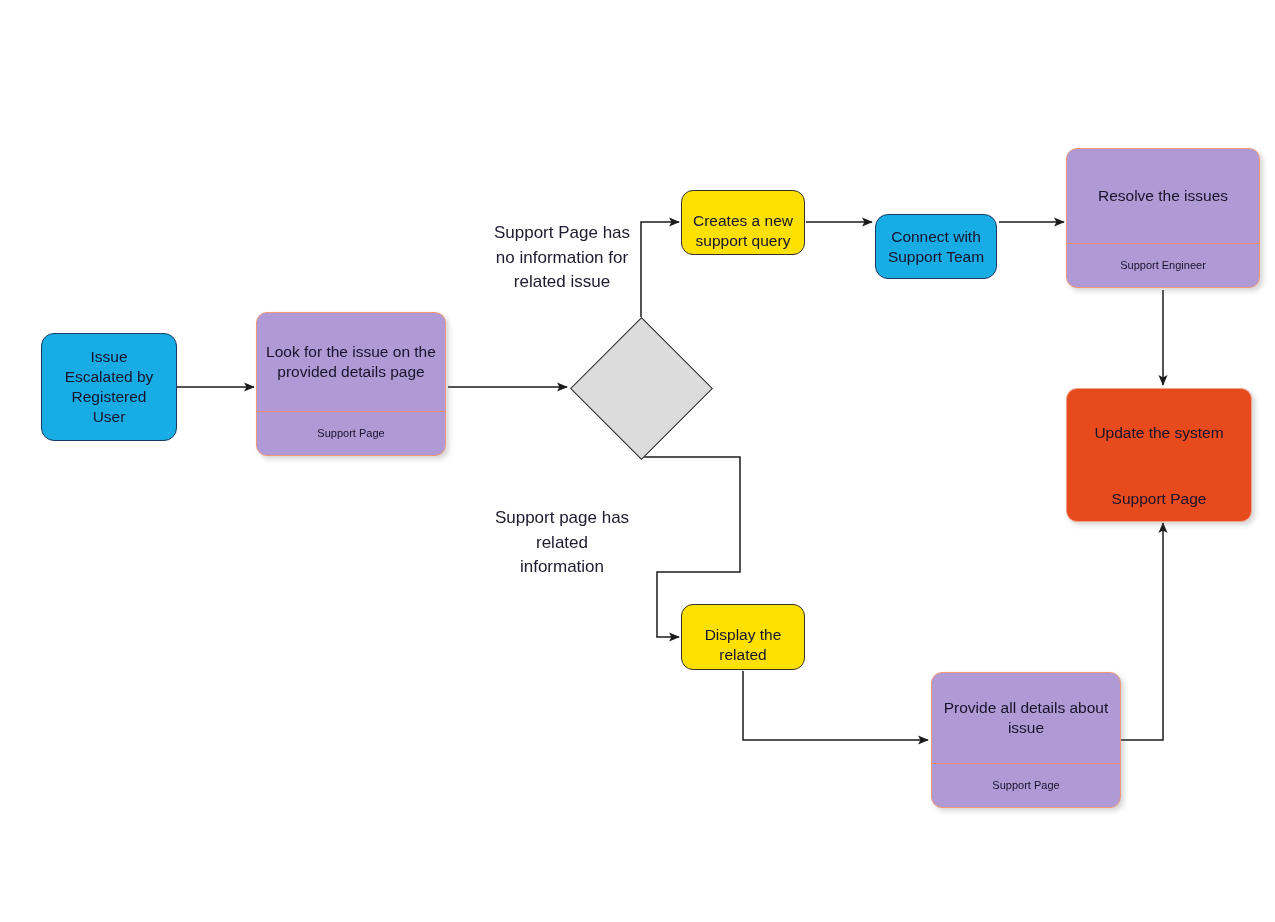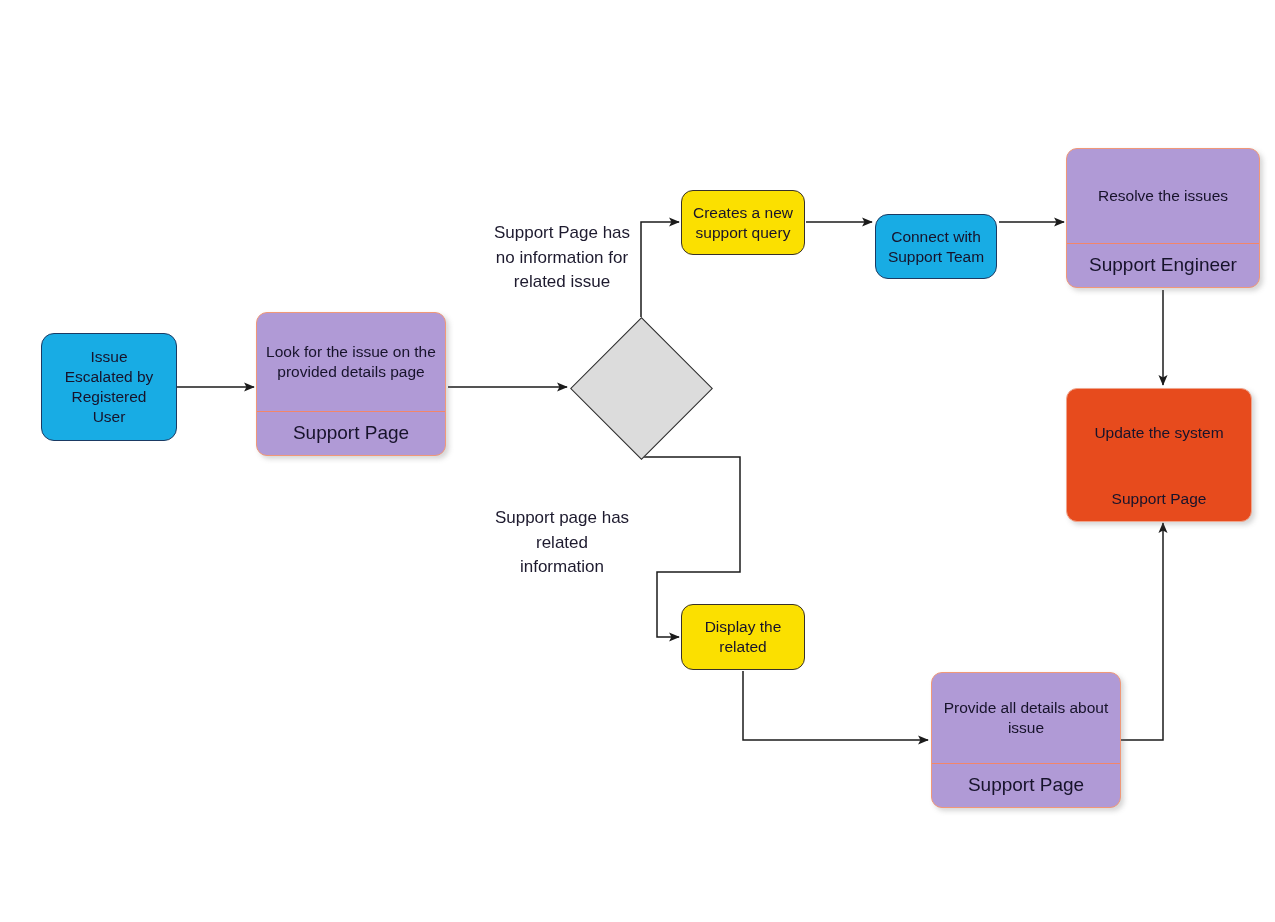--- a/index.html
+++ b/index.html
@@ -63,33 +63,33 @@
   }
   .n-blue .body { padding: 4px 6px; }
 
   
   .n-yellow {
     background: #fbe000;
     border: 1.4px solid #38312a;
     border-radius: 12px;
     font-size: 15.5px;
   }
-  .n-yellow .body { padding: 12px 8px; }
+  .n-yellow .body { padding: 20px 8px; }
 
   
   .n-purple {
     background: #b09ad6;
     border: 1.4px solid #f09878;
     border-radius: 11px;
     font-size: 15.5px;
     box-shadow: 3px 3px 5px rgba(120,120,120,0.30);
   }
   .n-purple .lane {
     border-top: 1.4px solid #f2866a;
-    font-size: 19px;
+    font-size: 11px;
   }
 
   
   .n-orange {
     background: #e74b1d;
     border: 1.4px solid #f0a48b;
     border-radius: 11px;
     font-size: 15.5px;
     box-shadow: 3px 3px 5px rgba(120,120,120,0.30);
   }

